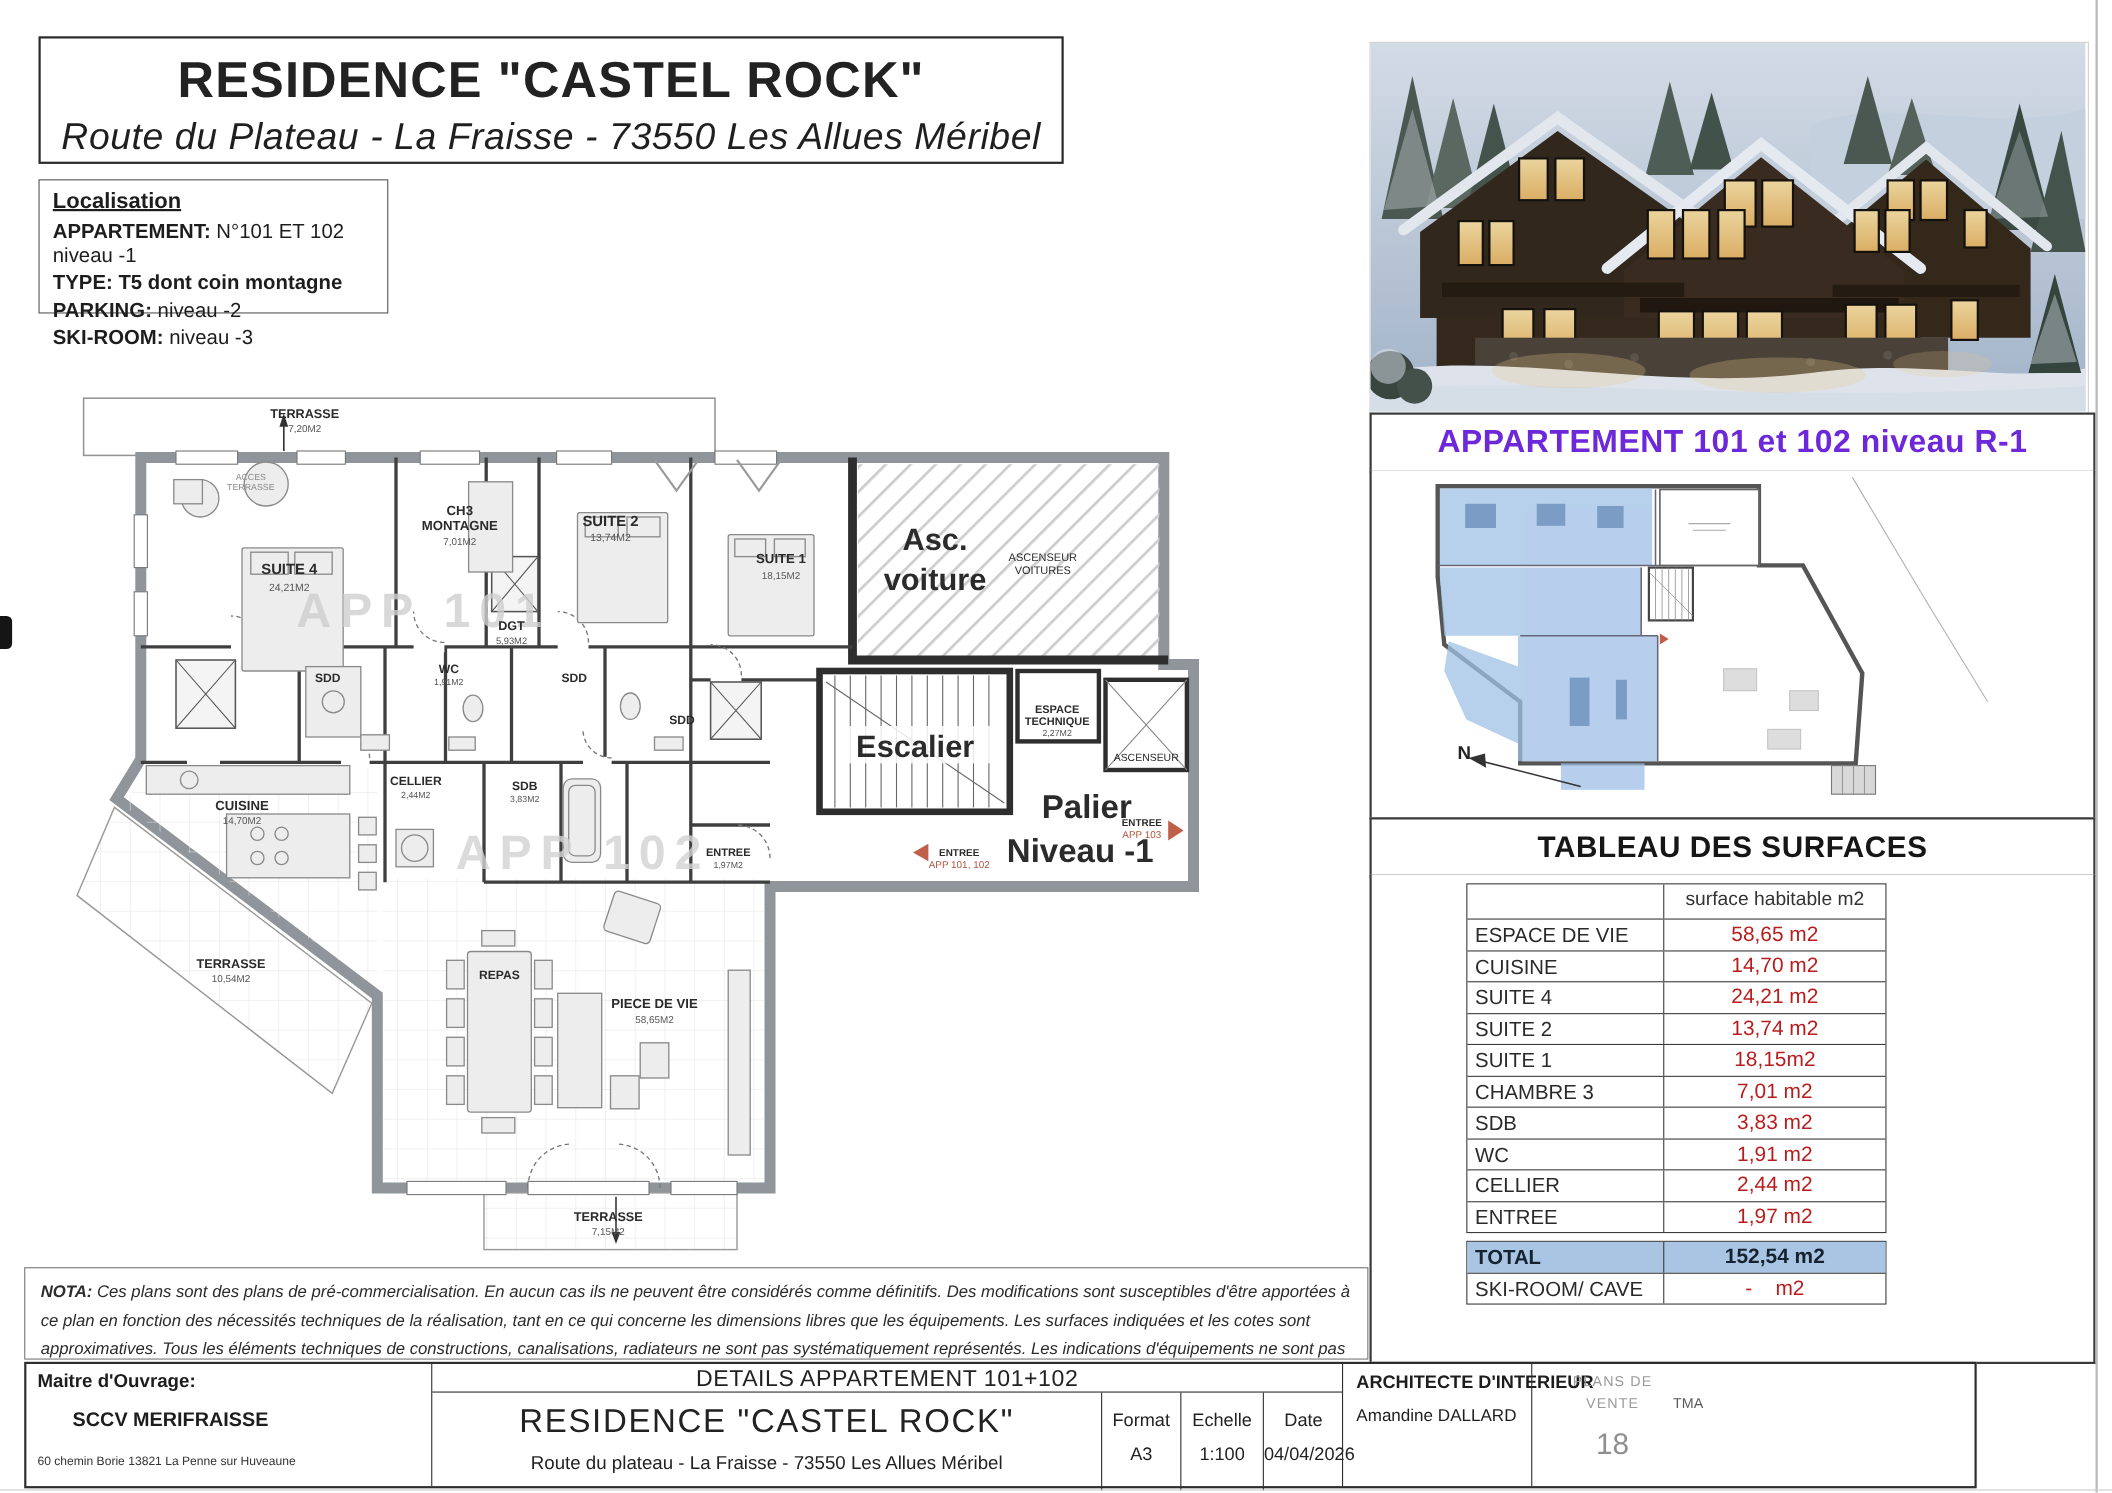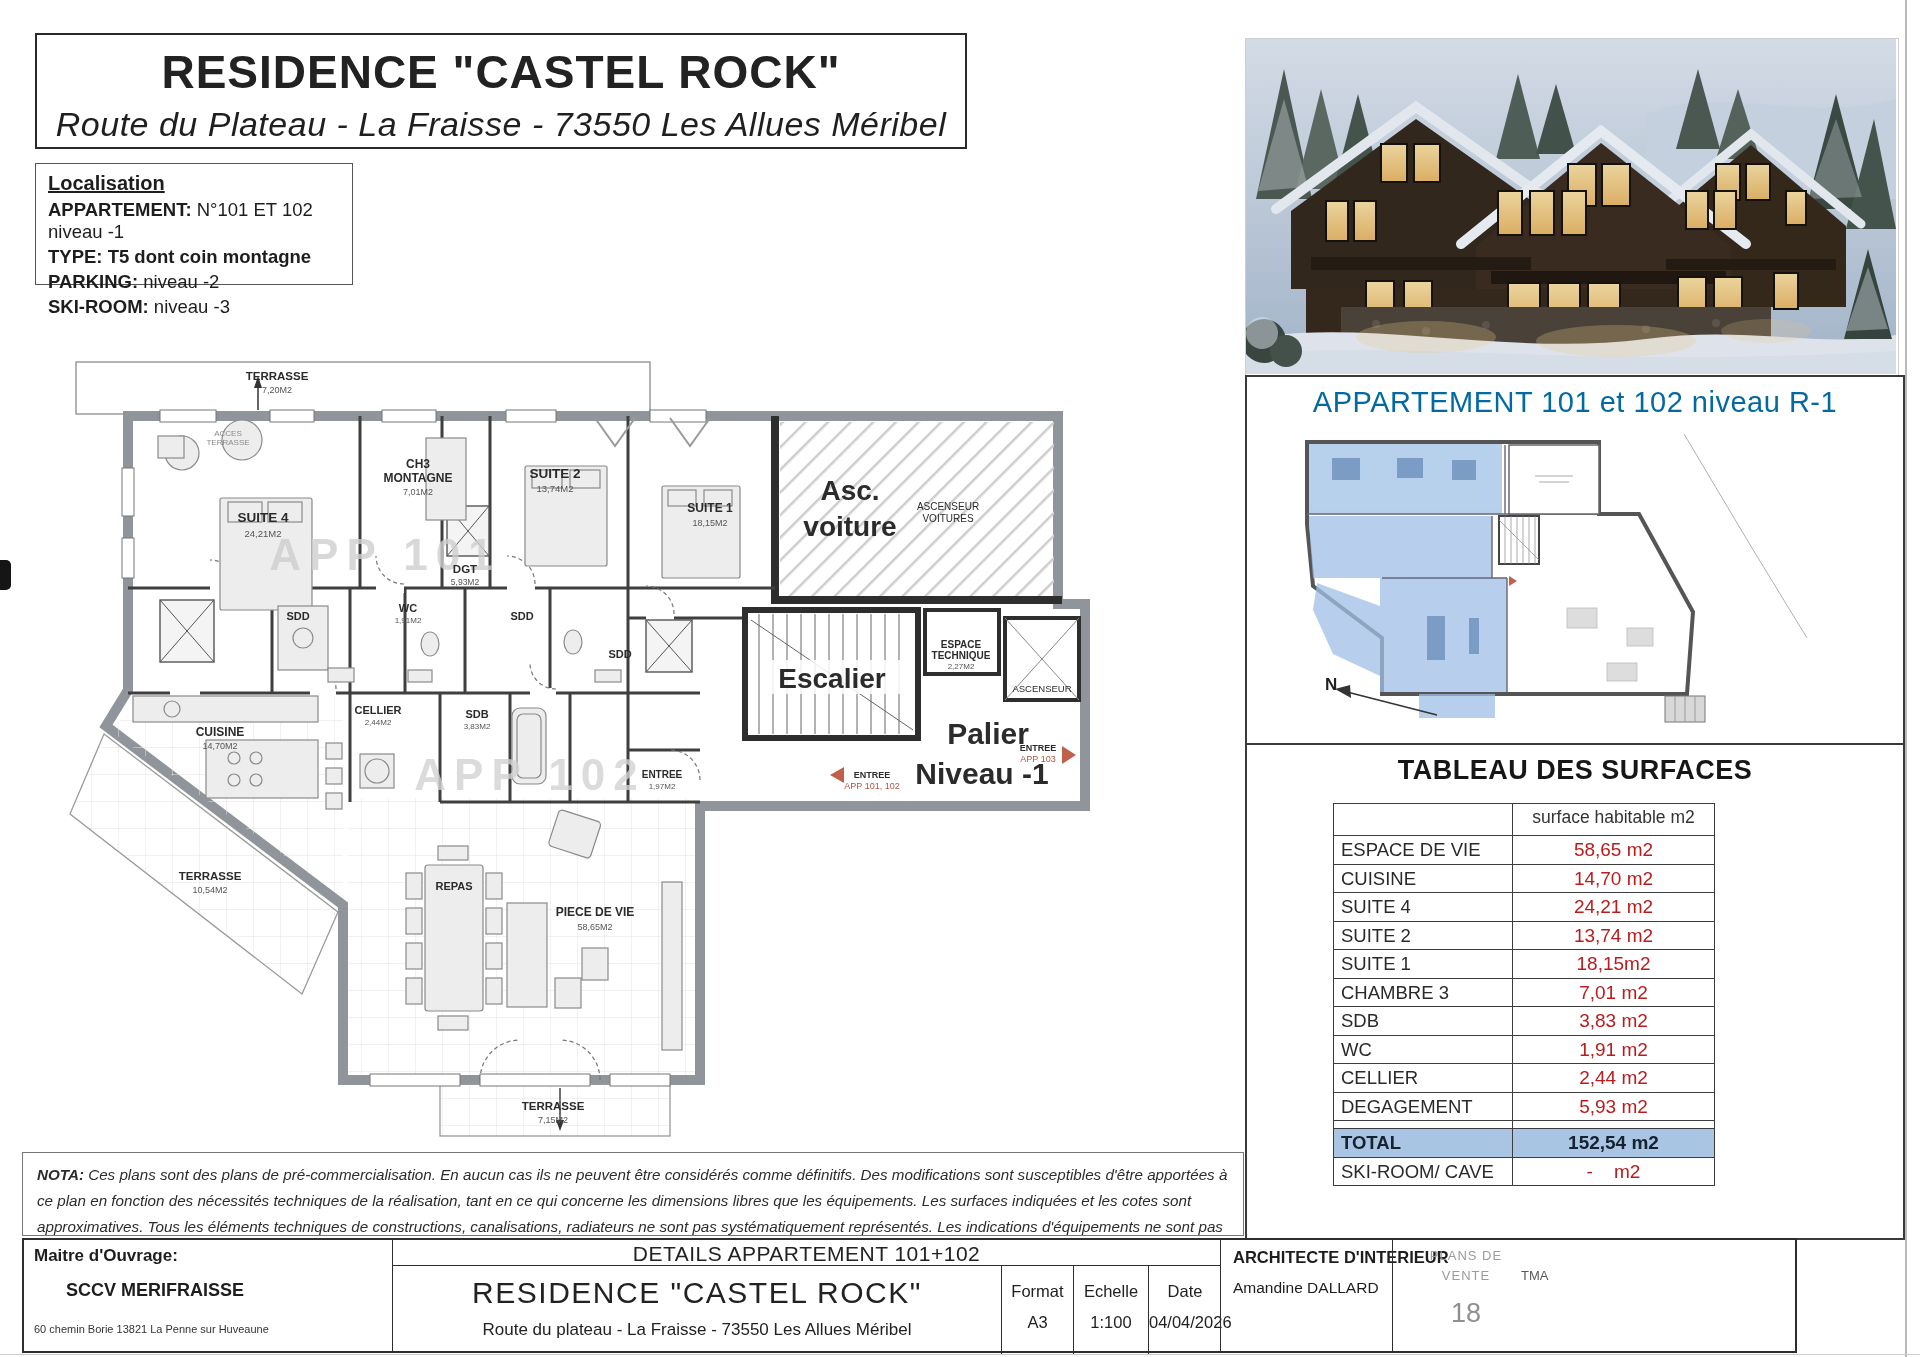--- a/index.html
+++ b/index.html
@@ -16,21 +16,21 @@
   
   .loc-box{left:35px;top:163px;width:318px;height:122px;border:1.5px solid #555;background:#fff;padding:8px 12px;box-sizing:border-box;}
   .loc-title{font-size:20px;font-weight:bold;text-decoration:underline;margin-bottom:4px;}
   .loc-row{font-size:18.5px;margin-top:3px;}
   .loc-row b{font-weight:bold;}
   
   .plan-wrap{left:10px;top:288px;width:1230px;height:860px;}
   
   .photo-wrap{left:1245px;top:38px;width:652px;height:337px;border:1px solid #cfcfcf;}
   .rtitle-box{left:1245px;top:375px;width:660px;height:55px;border:2px solid #3a3a3a;background:#fff;display:flex;align-items:center;justify-content:center;box-sizing:border-box;}
-  .rtitle{font-size:29px;font-weight:normal;color:#0369a1;letter-spacing:0.5px;}
+  .rtitle{font-size:29px;font-weight:bold;color:#6d28d9;letter-spacing:0.5px;}
   .miniplan-box{left:1245px;top:428px;width:660px;height:317px;border:2px solid #3a3a3a;border-top:none;background:#fff;box-sizing:border-box;}
   .theader-box{left:1245px;top:743px;width:660px;height:54px;border:2px solid #3a3a3a;background:#fff;display:flex;align-items:center;justify-content:center;box-sizing:border-box;}
   .theader{font-size:27px;font-weight:bold;letter-spacing:0.5px;color:#161616;}
   .table-box{left:1245px;top:795px;width:660px;height:445px;border:2px solid #3a3a3a;border-top:none;background:#fff;box-sizing:border-box;}
   .stable{position:absolute;left:86px;top:8px;width:380px;border:1.4px solid #3c3c3c;}
   .trow{display:flex;border-top:1.2px solid #3c3c3c;height:27.5px;}
   .trow:first-child{border-top:none;}
   .th-row{height:31px;}
   .tl{width:178px;font-size:18.5px;padding:3px 0 0 7px;box-sizing:border-box;color:#2a2a2a;}
   .tr{width:202px;font-size:19px;text-align:center;padding-top:3px;box-sizing:border-box;border-left:1.2px solid #3c3c3c;color:#b91c1c;white-space:pre;}
@@ -513,24 +513,20 @@
         <div class="tl">SDB</div>
         <div class="tr">3,83 m2</div>
       </div>
     <div class="trow">
         <div class="tl">WC</div>
         <div class="tr">1,91 m2</div>
       </div>
     <div class="trow">
         <div class="tl">CELLIER</div>
         <div class="tr">2,44 m2</div>
-      </div>
-    <div class="trow">
-        <div class="tl">DEGAGEMENT</div>
-        <div class="tr">5,93 m2</div>
       </div>
     <div class="trow">
         <div class="tl">ENTREE</div>
         <div class="tr">1,97 m2</div>
       </div>
   </div>
   <div class="stable2">
     <div class="trow total-row">
         <div class="tl">TOTAL</div>
         <div class="tr">152,54 m2</div>

